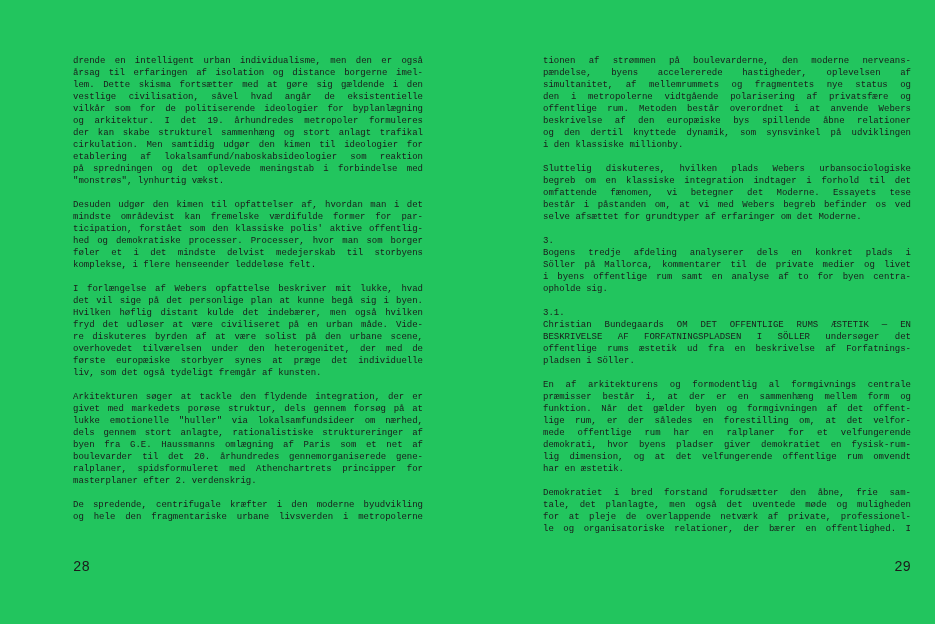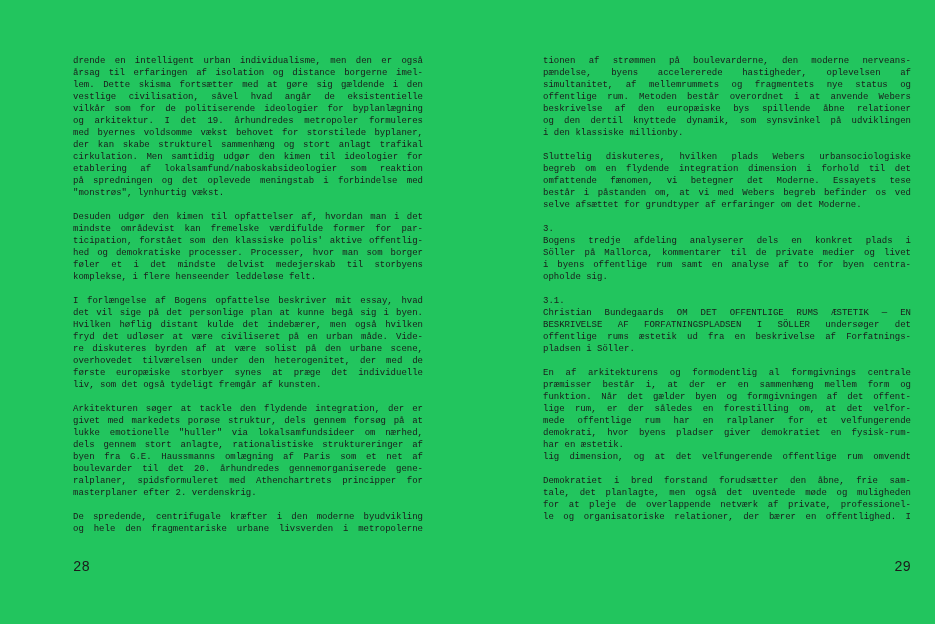--- a/index.html
+++ b/index.html
@@ -50,37 +50,36 @@
 
 <div class="canvas">
   <div class="page-column page-left">
       <div class="block">
         <div class="line">drende en intelligent urban individualisme, men den er også</div>
         <div class="line">årsag til erfaringen af isolation og distance borgerne imel-</div>
         <div class="line">lem. Dette skisma fortsætter med at gøre sig gældende i den</div>
         <div class="line">vestlige civilisation, såvel hvad angår de eksistentielle</div>
         <div class="line">vilkår som for de politiserende ideologier for byplanlægning</div>
         <div class="line">og arkitektur. I det 19. århundredes metropoler formuleres</div>
-        <div class="line">med byernes voldsomme vækst behovet for storstilede byplaner,</div>
         <div class="line">der kan skabe strukturel sammenhæng og stort anlagt trafikal</div>
         <div class="line">cirkulation. Men samtidig udgør den kimen til ideologier for</div>
         <div class="line">etablering af lokalsamfund/naboskabsideologier som reaktion</div>
         <div class="line">på spredningen og det oplevede meningstab i forbindelse med</div>
         <div class="line no-fill">"monstrøs", lynhurtig vækst.</div>
       </div>
       <div class="block">
         <div class="line">Desuden udgør den kimen til opfattelser af, hvordan man i det</div>
         <div class="line">mindste områdevist kan fremelske værdifulde former for par-</div>
         <div class="line">ticipation, forstået som den klassiske polis' aktive offentlig-</div>
         <div class="line">hed og demokratiske processer. Processer, hvor man som borger</div>
         <div class="line">føler et i det mindste delvist medejerskab til storbyens</div>
         <div class="line no-fill">komplekse, i flere henseender leddeløse felt.</div>
       </div>
       <div class="block">
-        <div class="line">I forlængelse af Bogens opfattelse beskriver mit essay, hvad</div>
+        <div class="line">I forlængelse af Webers opfattelse beskriver mit lukke, hvad</div>
         <div class="line">det vil sige på det personlige plan at kunne begå sig i byen.</div>
         <div class="line">Hvilken høflig distant kulde det indebærer, men også hvilken</div>
         <div class="line">fryd det udløser at være civiliseret på en urban måde. Vide-</div>
         <div class="line">re diskuteres byrden af at være solist på den urbane scene,</div>
         <div class="line">overhovedet tilværelsen under den heterogenitet, der med de</div>
         <div class="line">første europæiske storbyer synes at præge det individuelle</div>
         <div class="line no-fill">liv, som det også tydeligt fremgår af kunsten.</div>
       </div>
       <div class="block">
         <div class="line">Arkitekturen søger at tackle den flydende integration, der er</div>
@@ -96,28 +95,29 @@
         <div class="line">De spredende, centrifugale kræfter i den moderne byudvikling</div>
         <div class="line">og hele den fragmentariske urbane livsverden i metropolerne</div>
       </div>
     </div>
 
   <div class="page-column page-right">
       <div class="block">
         <div class="line">tionen af strømmen på boulevarderne, den moderne nerveans-</div>
         <div class="line">pændelse, byens accelererede hastigheder, oplevelsen af</div>
         <div class="line">simultanitet, af mellemrummets og fragmentets nye status og</div>
+        <div class="line">den i metropolerne vidtgående polarisering af privatsfære og</div>
         <div class="line">offentlige rum. Metoden består overordnet i at anvende Webers</div>
         <div class="line">beskrivelse af den europæiske bys spillende åbne relationer</div>
         <div class="line">og den dertil knyttede dynamik, som synsvinkel på udviklingen</div>
         <div class="line no-fill">i den klassiske millionby.</div>
       </div>
       <div class="block">
         <div class="line">Sluttelig diskuteres, hvilken plads Webers urbansociologiske</div>
-        <div class="line">begreb om en flydende integration dimension i forhold til det</div>
+        <div class="line">begreb om en klassiske integration indtager i forhold til det</div>
         <div class="line">omfattende fænomen, vi betegner det Moderne. Essayets tese</div>
         <div class="line">består i påstanden om, at vi med Webers begreb befinder os ved</div>
         <div class="line no-fill">selve afsættet for grundtyper af erfaringer om det Moderne.</div>
       </div>
       <div class="block">
         <div class="line">3.</div>
         <div class="line">Bogens tredje afdeling analyserer dels en konkret plads i</div>
         <div class="line">Söller på Mallorca, kommentarer til de private medier og livet</div>
         <div class="line">i byens offentlige rum samt en analyse af to for byen centra-</div>
         <div class="line no-fill">opholde sig.</div>
@@ -129,22 +129,22 @@
         <div class="line">offentlige rums æstetik ud fra en beskrivelse af Forfatnings-</div>
         <div class="line no-fill">pladsen i Söller.</div>
       </div>
       <div class="block">
         <div class="line">En af arkitekturens og formodentlig al formgivnings centrale</div>
         <div class="line">præmisser består i, at der er en sammenhæng mellem form og</div>
         <div class="line">funktion. Når det gælder byen og formgivningen af det offent-</div>
         <div class="line">lige rum, er der således en forestilling om, at det velfor-</div>
         <div class="line">mede offentlige rum har en ralplaner for et velfungerende</div>
         <div class="line">demokrati, hvor byens pladser giver demokratiet en fysisk-rum-</div>
+        <div class="line">lig dimension, og at det velfungerende offentlige rum omvendt</div>
         <div class="line no-fill">har en æstetik.</div>
-        <div class="line">lig dimension, og at det velfungerende offentlige rum omvendt</div>
       </div>
       <div class="block">
         <div class="line">Demokratiet i bred forstand forudsætter den åbne, frie sam-</div>
         <div class="line">tale, det planlagte, men også det uventede møde og muligheden</div>
         <div class="line">for at pleje de overlappende netværk af private, professionel-</div>
         <div class="line">le og organisatoriske relationer, der bærer en offentlighed. I</div>
       </div>
     </div>
 
   <div class="page-number page-number-left">28</div>

